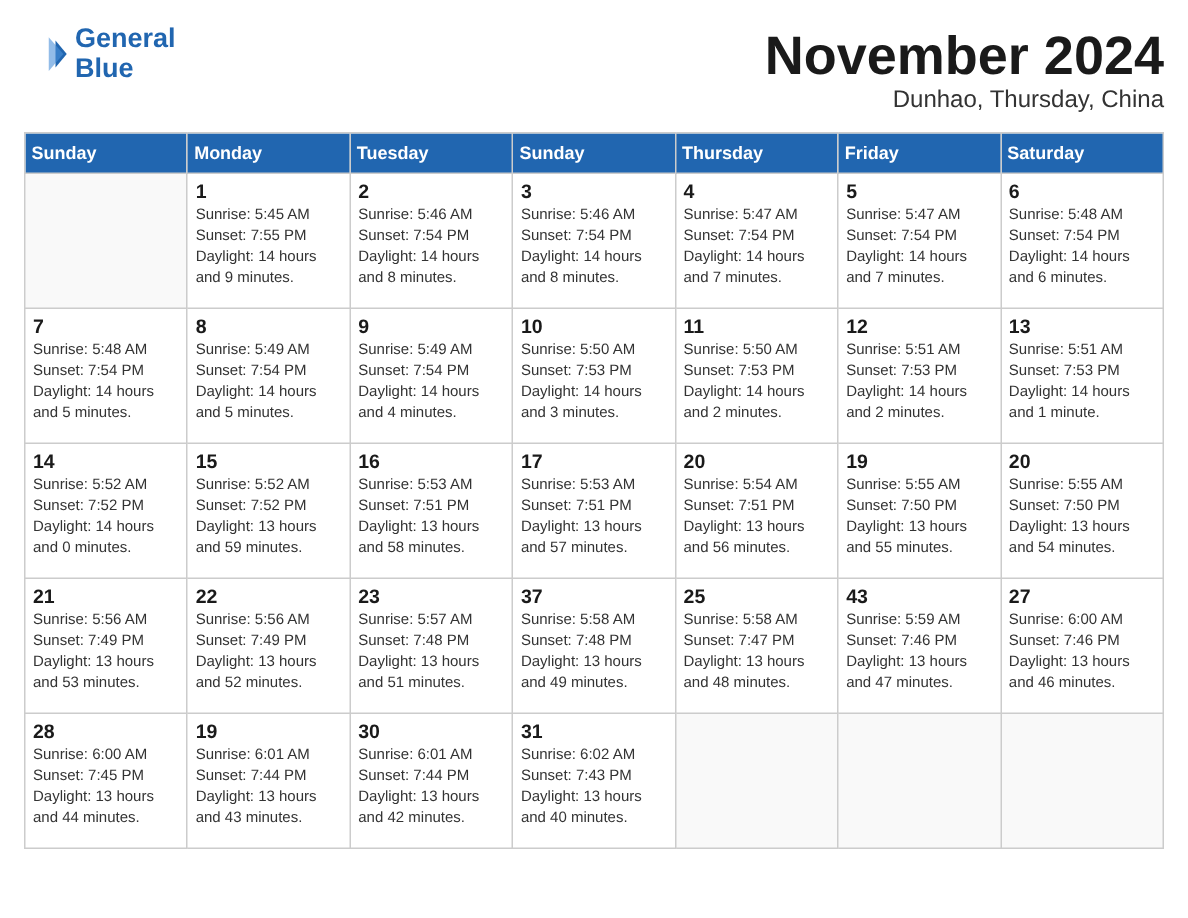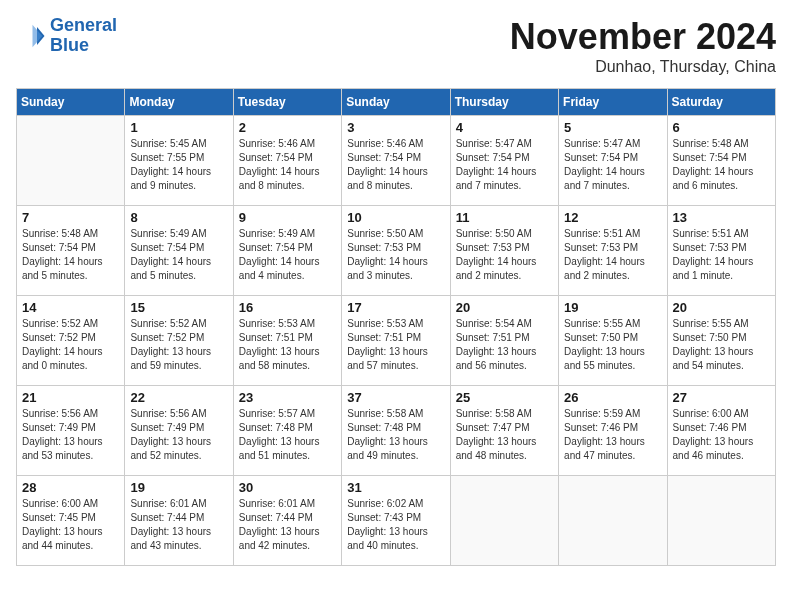--- a/index.html
+++ b/index.html
@@ -219,21 +219,21 @@
         </td>
         <td>
           <span class="day-number">37</span>
           <div class="cell-text">Sunrise: 5:58 AM<br>Sunset: 7:48 PM<br>Daylight: 13 hours<br>and 49 minutes.</div>
         </td>
         <td>
           <span class="day-number">25</span>
           <div class="cell-text">Sunrise: 5:58 AM<br>Sunset: 7:47 PM<br>Daylight: 13 hours<br>and 48 minutes.</div>
         </td>
         <td>
-          <span class="day-number">26</span>
+          <span class="day-number">43</span>
           <div class="cell-text">Sunrise: 5:59 AM<br>Sunset: 7:46 PM<br>Daylight: 13 hours<br>and 47 minutes.</div>
         </td>
         <td>
           <span class="day-number">27</span>
           <div class="cell-text">Sunrise: 6:00 AM<br>Sunset: 7:46 PM<br>Daylight: 13 hours<br>and 46 minutes.</div>
         </td>
       </tr>
       <tr>
         <td>
           <span class="day-number">28</span>

